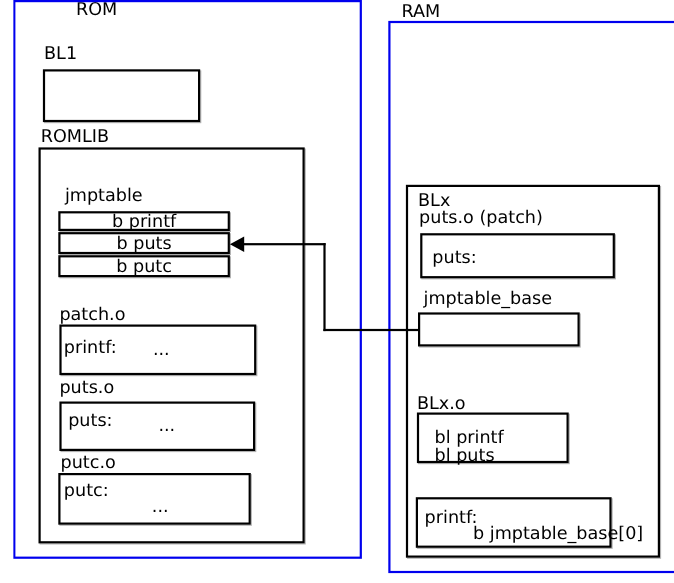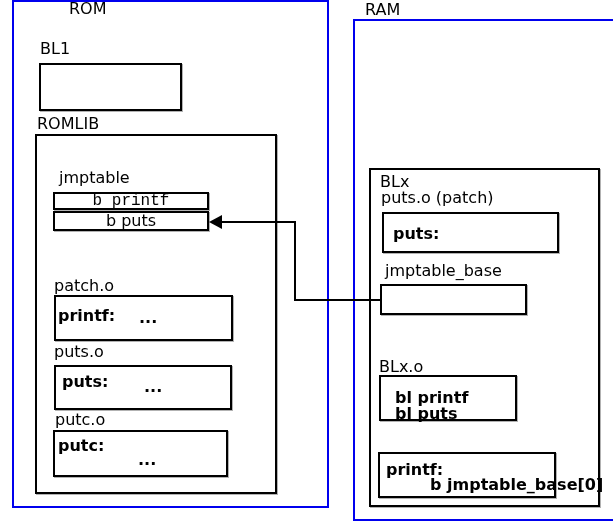--- a/index.html
+++ b/index.html
@@ -11,31 +11,31 @@
     font-family:"DejaVu Sans", sans-serif; font-size:16px; color:#000;margin-left:12px;
   }
   .lbl { position:absolute; white-space:nowrap; line-height:15px; }
   .bluebox { position:absolute; border:2px solid var(--outline); background:transparent; }
   .bbox { position:absolute; border:2px solid var(--line); background:#fff;
           box-shadow:1px 1px 0 rgba(0,0,0,0.30); }
   .seg { position:absolute; background:var(--line); z-index:5; }
   .arrowhead { position:absolute; width:0; height:0; z-index:6;
     border-top:7px solid transparent; border-bottom:7px solid transparent;
     border-right:13px solid var(--line); }
-  .inner-text { position:absolute; white-space:nowrap; line-height:14px;font-weight:bold; }
+  .inner-text { position:absolute; white-space:nowrap; line-height:14px; }
 
   
   #rom-box      { left:2;   top:18;  width:317px; height:508px; }
   #rom-label    { left:57px;  top:1px; }
   #bl1-label    { left:28px;  top:41px; }
   #bl1-box      { left:27px;  top:63px;  width:143px; height:48px; }
   #romlib-label { left:25px;  top:116px; }
   #romlib-box   { left:23px;  top:134px; width:242px; height:360px; }
   #jmptable-label { left:47px; top:170px; }
-  #jmptable-row-1 { left:41px; top:192px; width:156px; height:18px; text-align:center; line-height:14px;font-family:Liberation Mono, monospace; }
+  #jmptable-row-1 { left:41px; top:192px; width:156px; height:18px; text-align:center; line-height:14px; }
   #jmptable-row-2 { left:41px; top:211px; width:156px; height:20px; text-align:center; line-height:16px; }
   #jmptable-row-3 { left:41px; top:232px; width:156px; height:20px; text-align:center; line-height:16px; }
   #printfo-label { left:42px; top:278px; }
   #printfo-box   { left:42px; top:295px; width:179px; height:46px; }
   #printfo-sym   { left:2px;  top:12px; }
   #printfo-body  { left:83px; top:14px; }
   #putso-label   { left:42px; top:344px; }
   #putso-box     { left:42px; top:365px; width:178px; height:45px; }
   #putso-sym     { left:6px;  top:8px; }
   #putso-body    { left:88px; top:13px; }
@@ -78,20 +78,21 @@
 
   <div class="lbl" id="bl1-label">BL1</div>
   <div class="bbox" id="bl1-box"></div>
 
   <div class="lbl" id="romlib-label">ROMLIB</div>
   <div class="bbox" id="romlib-box"></div>
 
   <div class="lbl" id="jmptable-label">jmptable</div>
   <div class="bbox" id="jmptable-row-1">b printf</div>
   <div class="bbox" id="jmptable-row-2">b puts</div>
+  <div class="bbox" id="jmptable-row-3">b putc</div>
 
   <div class="lbl" id="printfo-label">patch.o</div>
   <div class="bbox" id="printfo-box">
     <span class="inner-text" id="printfo-sym">printf:</span>
     <span class="inner-text" id="printfo-body">...</span>
   </div>
 
   <div class="lbl" id="putso-label">puts.o</div>
   <div class="bbox" id="putso-box">
     <span class="inner-text" id="putso-sym">puts:</span>

